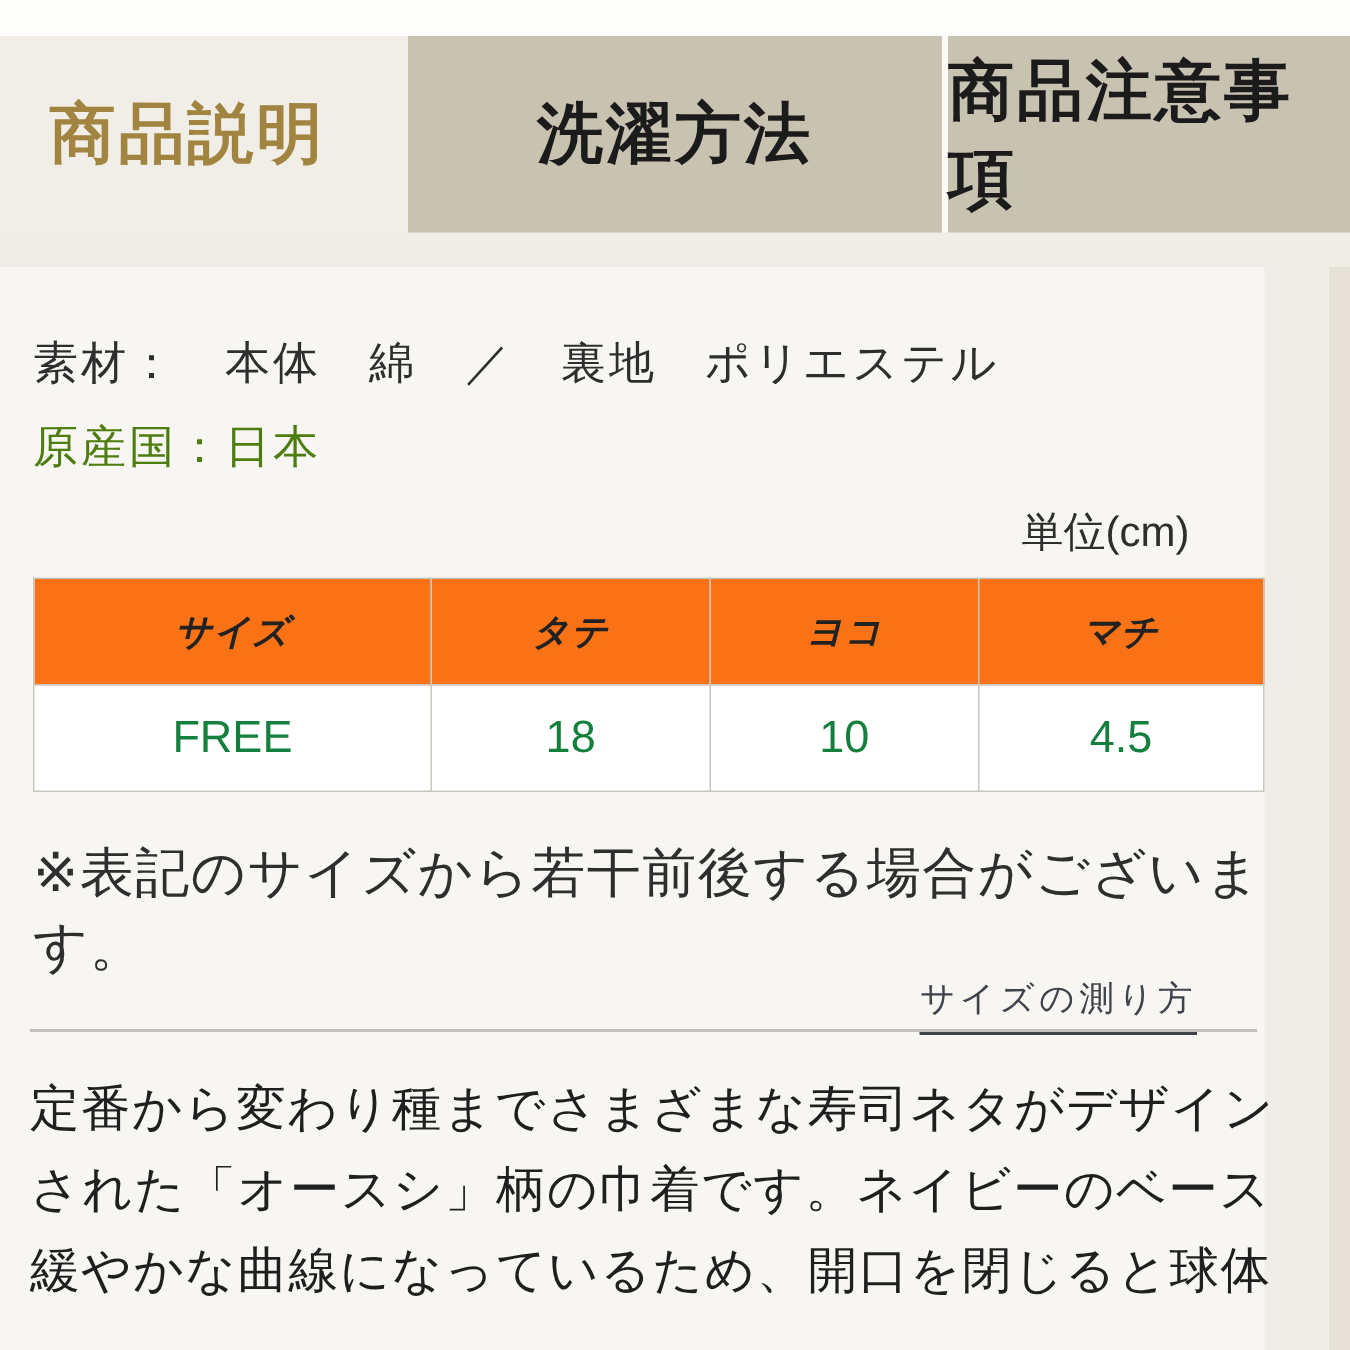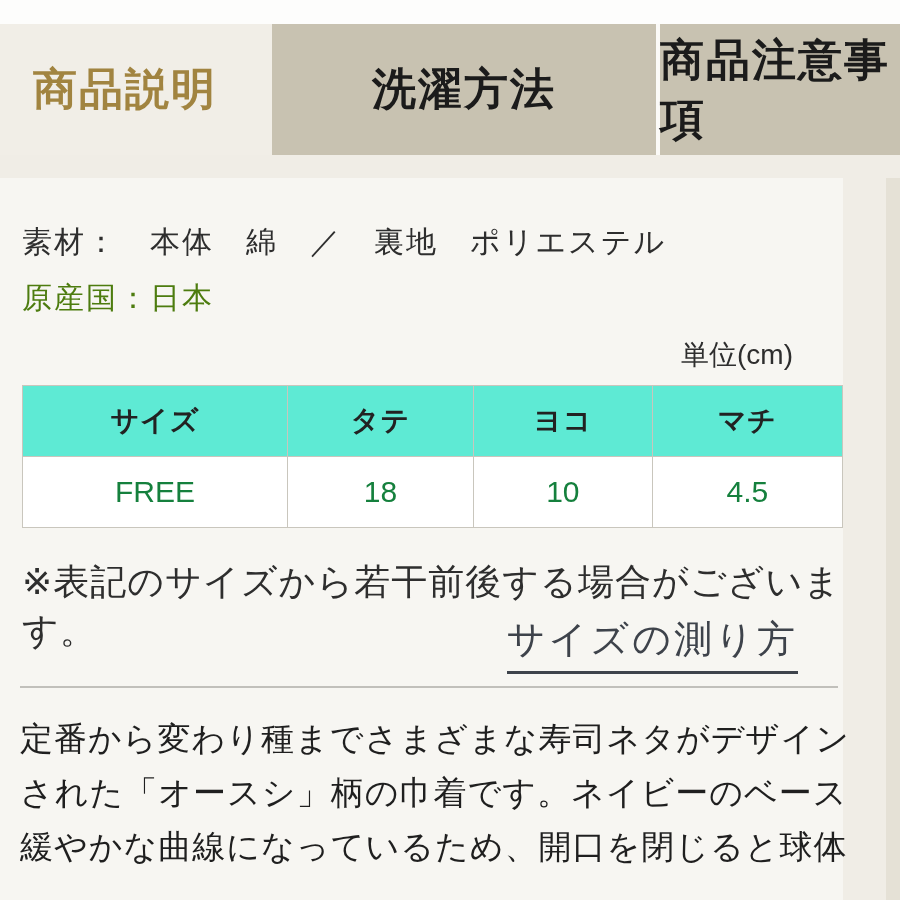--- a/index.html
+++ b/index.html
@@ -29,21 +29,21 @@
     letter-spacing: 2px;
   }
   .tab-active {
     width: 272px;
     background: #f1eee7;
     color: #a18440;
     justify-content: flex-start;
     padding-left: 33px;
   }
   .tab-inactive { background: #c8c2b1; }
-  .tab-2 { width: 384px; }
+  .tab-2 { width: 356px; }
   .tab-3 { flex: 1; }
   .tab-sep { width: 4px; background: #fbfaf7; }
 
   .content-panel {
     position: absolute; top: 178px; left: 0;
     width: 843px; height: 722px;
     background: #f7f6f2;
   }
   .right-strip {
     position: absolute; top: 178px; left: 886px;
@@ -70,48 +70,50 @@
     border-collapse: collapse;
     table-layout: fixed;
     background: #ffffff;
   }
   table.size-table th, table.size-table td {
     border: 1px solid #c9c6bd;
     text-align: center;
     height: 71px;
   }
   table.size-table th {
-    background: #5eead4;
-    font-size: 28px; font-weight: bold; color: #222222;
+    background: #f97316;
+    font-size: 24px; font-weight: bold; color: #222222;
     letter-spacing: 1px;
+    font-style: italic;
   }
   table.size-table td {
     background: #ffffff;
     font-size: 30px; color: #15803d;
   }
   col.c1 { width: 32.3%; }
   col.c2 { width: 22.7%; }
   col.c3 { width: 21.8%; }
   col.c4 { width: 23.2%; }
 
   .size-note {
     position: absolute; top: 380px; left: 22px;
     font-size: 36px; color: #2e2e2e; letter-spacing: 1px;
   }
   .size-guide-wrap {
     position: absolute; top: 436px; right: 45px;
   }
   .size-guide-link {
     display: inline-block;
-    font-size: 38px; color: #3e434b;
+    font-size: 23px; color: #3e434b;
     letter-spacing: 3px;
     text-decoration: none;
     border-bottom: 3px solid #3e434b;
     padding-bottom: 6px;
     cursor: pointer;
+    margin-top: 36px;
   }
   .divider {
     position: absolute; top: 508px; left: 20px;
     width: 818px; height: 2px;
     background: #c1c0bb;
   }
   .description {
     position: absolute; top: 534px; left: 20px;
     width: 850px;
     font-size: 33px; color: #1f1f1f;

